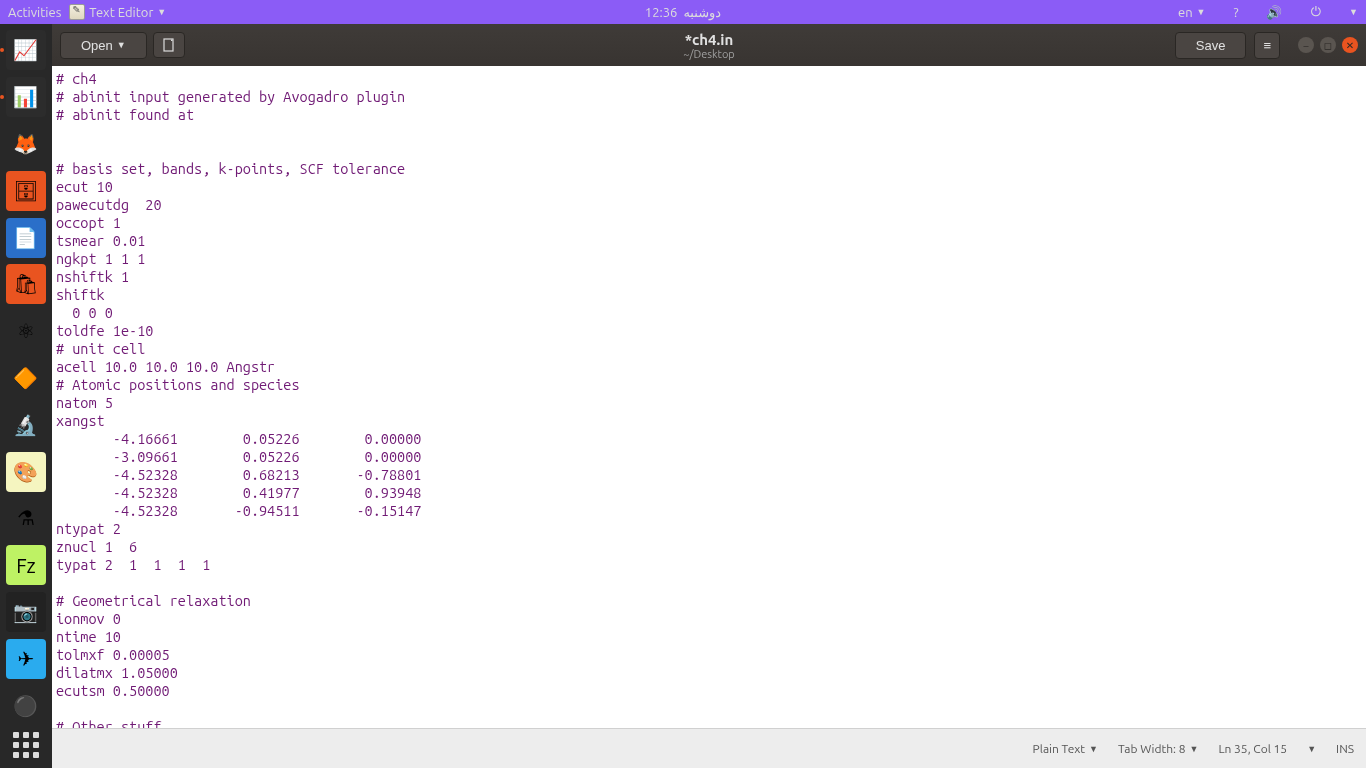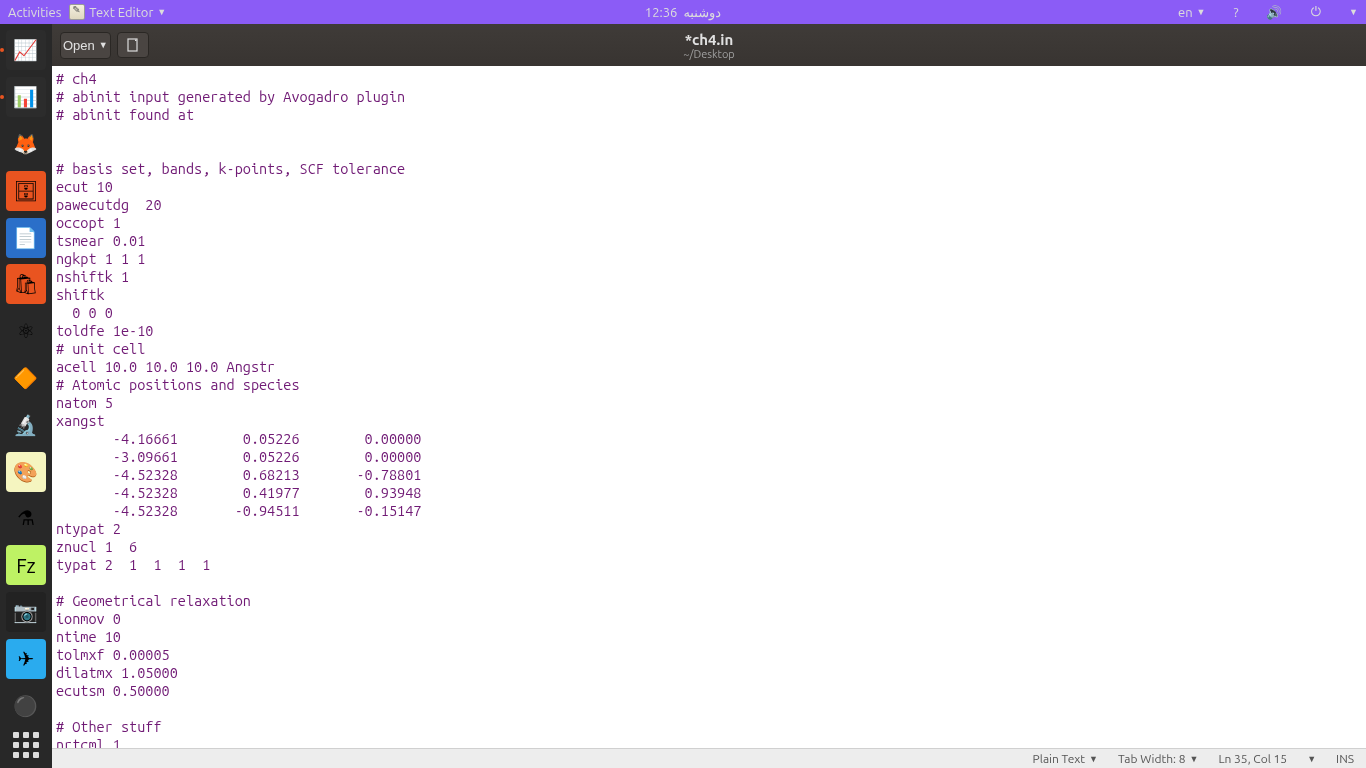--- a/index.html
+++ b/index.html
@@ -111,21 +111,21 @@
   padding: 0 8px;
   position: relative;
   color: #e0e0e0;
 }
 .header-btn {
   background: #4a4542;
   border: 1px solid #2a2724;
   border-radius: 4px;
   color: #e0e0e0;
   font-size: 13px;
-  padding: 5px 2px;
+  padding: 5px 20px;
   display: flex;
   align-items: center;
   gap: 4px;
   cursor: pointer;
 }
 .header-btn.icon-only { padding: 5px 8px; }
 .header-center {
   position: absolute;
   left: 50%;
   transform: translateX(-50%);
@@ -144,21 +144,21 @@
   color: #701a75;
   font-family: "Ubuntu Mono", "DejaVu Sans Mono", monospace;
   font-size: 14.5px;
   line-height: 18px;
   padding: 4px 4px;
   white-space: pre;
   overflow: hidden;
 }
 
 .statusbar {
-  height: 20px;
+  height: 40px;
   background: #ededed;
   border-top: 1px solid #d0d0d0;
   display: flex;
   align-items: center;
   justify-content: flex-end;
   font-size: 12px;
   color: #555;
   padding: 0 12px;
   gap: 20px;
 }
@@ -260,20 +260,31 @@
     </button>
     <button class="header-btn icon-only" style="margin-left:6px;">
       <svg width="14" height="14" viewBox="0 0 14 14">
         <rect x="2" y="1" width="9" height="12" fill="none" stroke="#ddd" stroke-width="1.2"></rect>
         <path d="M9 1 L11 3 L9 3 Z" fill="#ddd"></path>
       </svg>
     </button>
     <div class="header-center">
       <div class="header-title">*ch4.in</div>
       <div class="header-subtitle">~/Desktop</div>
+    </div>
+    <div class="header-right">
+      <button class="header-btn">Save</button>
+      <button class="header-btn icon-only">
+        <span>≡</span>
+      </button>
+      <div class="window-controls">
+        <div class="wc">–</div>
+        <div class="wc">◻</div>
+        <div class="wc close">✕</div>
+      </div>
     </div>
   </div>
 
   <div class="editor"># ch4
 # abinit input generated by Avogadro plugin
 # abinit found at 
 
 
 # basis set, bands, k-points, SCF tolerance
 ecut 10

